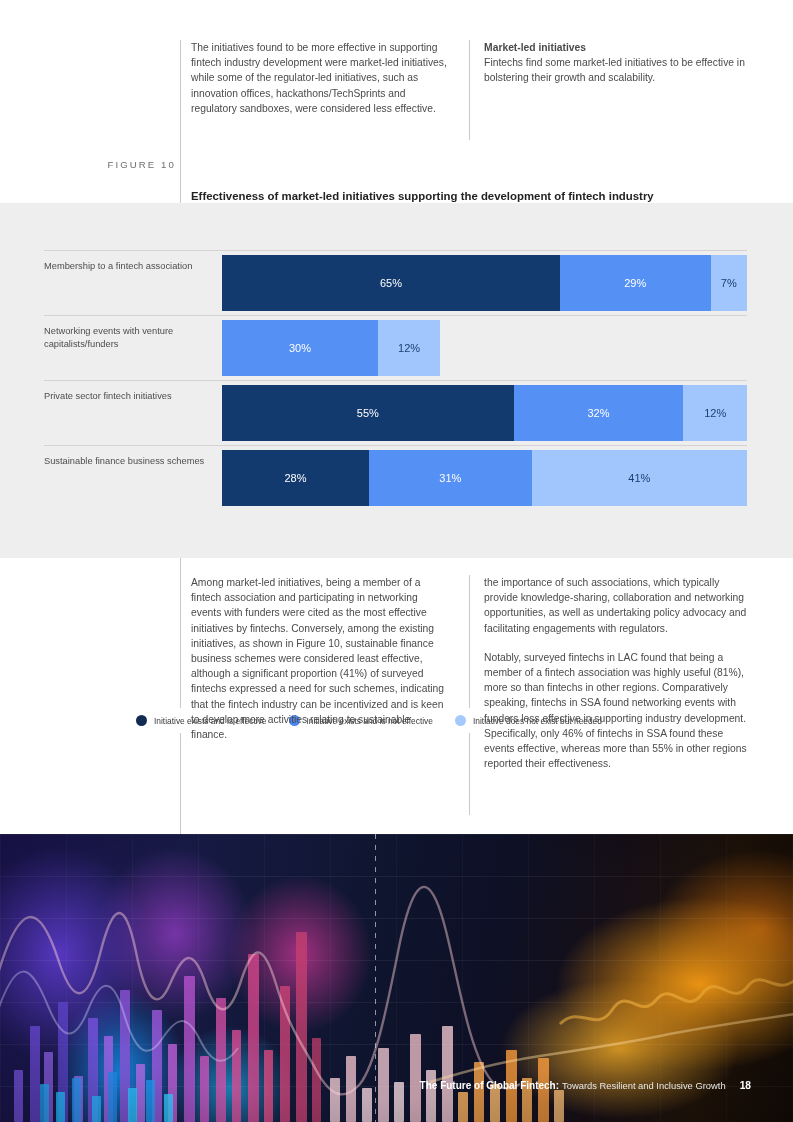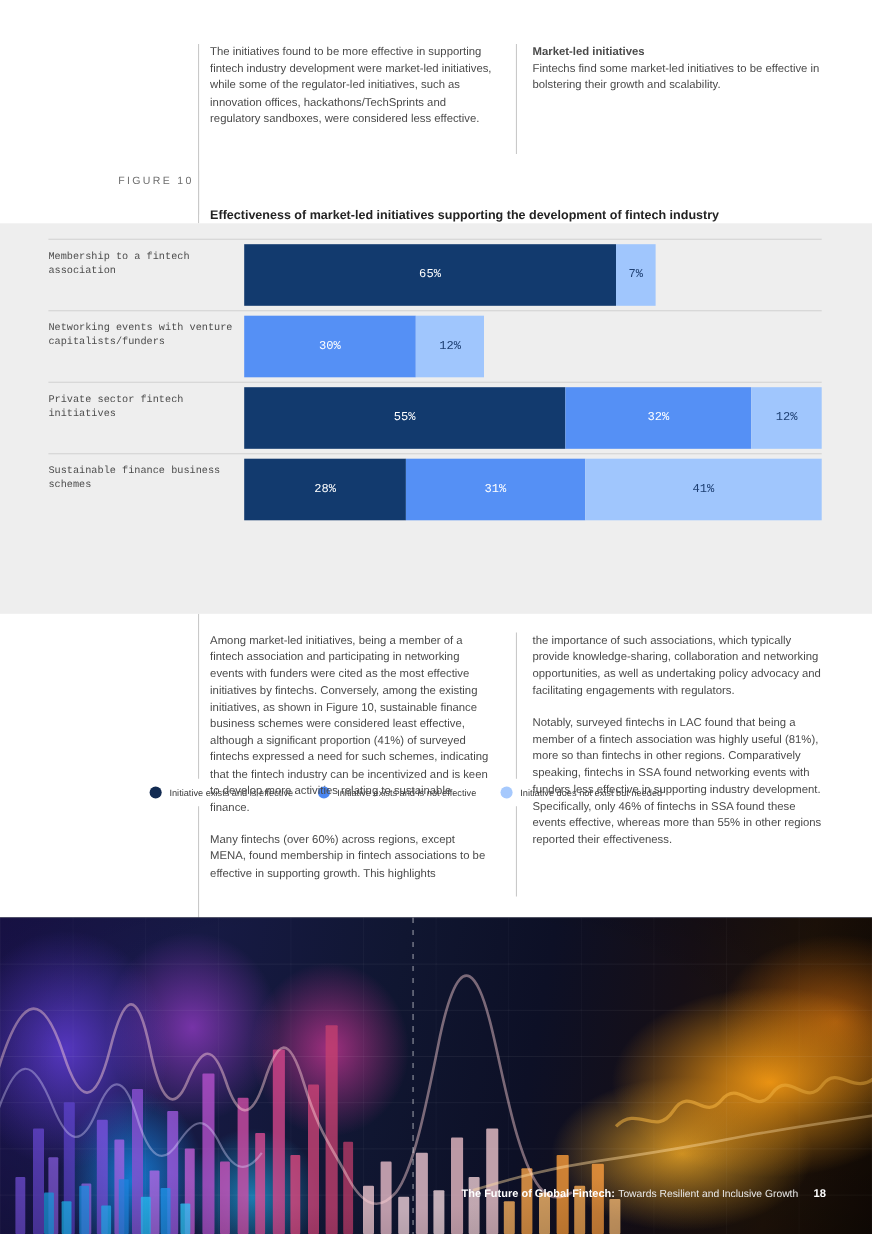--- a/index.html
+++ b/index.html
@@ -93,23 +93,22 @@
     position: absolute;
     left: 0;
     top: 203px;
     width: 793px;
     height: 355px;
     background: #eeeeee;
   }
   .chart-rows {
     position: absolute;
     left: 44px;
-    top: 14px;
+    top: 47px;
     width: 703px;
-    font-family: Liberation Mono, monospace;
   }
   .chart-row {
     position: relative;
     display: flex;
     align-items: stretch;
     border-top: 1px solid #d3d3d3;
     height: 63px;
     margin-bottom: 1px;
   }
   .row-label {
@@ -313,20 +312,21 @@
     <div class="figure-label">FIGURE 10</div>
     <div class="figure-title">Effectiveness of market-led initiatives supporting the development of fintech industry activities</div>
   </div>
 
   <div class="chart-panel">
     <div class="chart-rows" id="chart-rows">
         <div class="chart-row">
           <div class="row-label">Membership to a fintech association</div>
           <div class="row-bars">
             <div class="seg dark" style="flex: 0 0 64.3564%;">65%</div>
+            <div class="seg mid" style="flex: 0 0 28.7129%;">29%</div>
             <div class="seg light" style="flex: 0 0 6.93069%;">7%</div>
           </div>
         </div>
         <div class="chart-row">
           <div class="row-label">Networking events with venture capitalists/funders</div>
           <div class="row-bars">
             <div class="seg mid" style="flex: 0 0 29.703%;">30%</div>
             <div class="seg light" style="flex: 0 0 11.8812%;">12%</div>
           </div>
         </div>
@@ -360,21 +360,20 @@
       <div class="legend-item">
         <span class="swatch light"></span>
         <span class="legend-text">Initiative does not exist but needed</span>
       </div>
     </div>
   </div>
 
   <div class="body-cols">
     <div class="body-col left">
       <p>Among market-led initiatives, being a member of a fintech association and participating in networking events with funders were cited as the most effective initiatives by fintechs. Conversely, among the existing initiatives, as shown in Figure 10, sustainable finance business schemes were considered least effective, although a significant proportion (41%) of surveyed fintechs expressed a need for such schemes, indicating that the fintech industry can be incentivized and is keen to develop more activities relating to sustainable finance.</p>
-      <p>Many fintechs (over 60%) across regions, except MENA, found membership in fintech associations to be effective in supporting growth. This highlights</p>
     </div>
     <div class="body-col right">
       <p>the importance of such associations, which typically provide knowledge-sharing, collaboration and networking opportunities, as well as undertaking policy advocacy and facilitating engagements with regulators.</p>
       <p>Notably, surveyed fintechs in LAC found that being a member of a fintech association was highly useful (81%), more so than fintechs in other regions. Comparatively speaking, fintechs in SSA found networking events with funders less effective in supporting industry development. Specifically, only 46% of fintechs in SSA found these events effective, whereas more than 55% in other regions reported their effectiveness.</p>
     </div>
   </div>
 
   <div class="hero">
     <div class="hero-bg"></div>
     <div class="hero-grid"></div>

